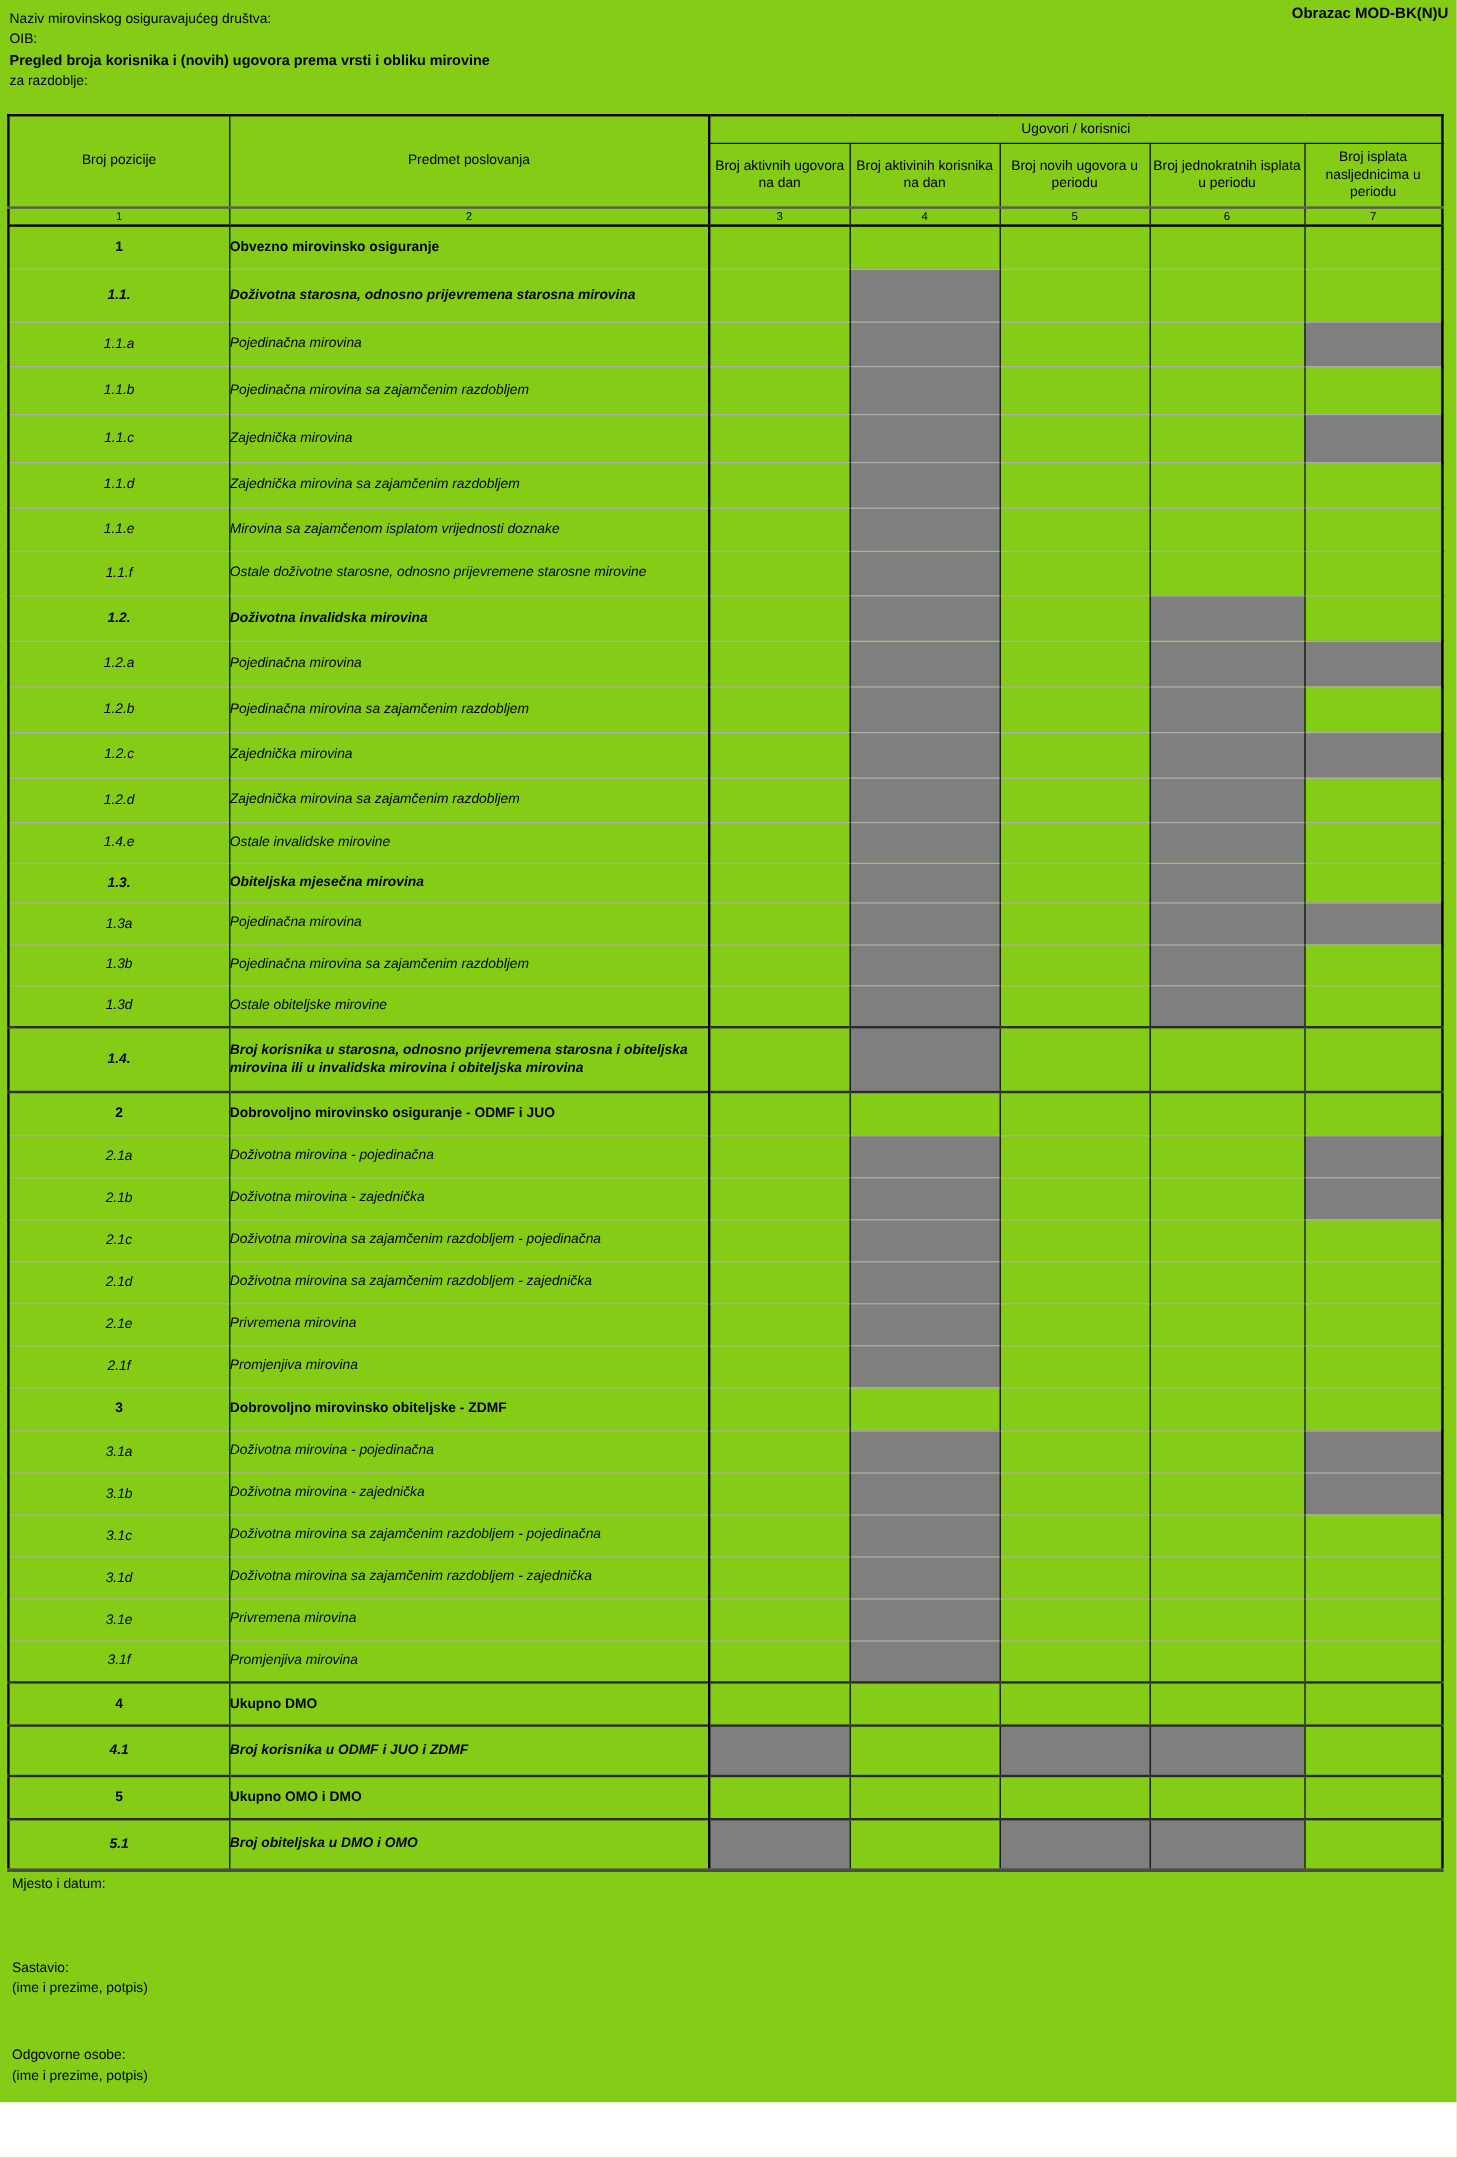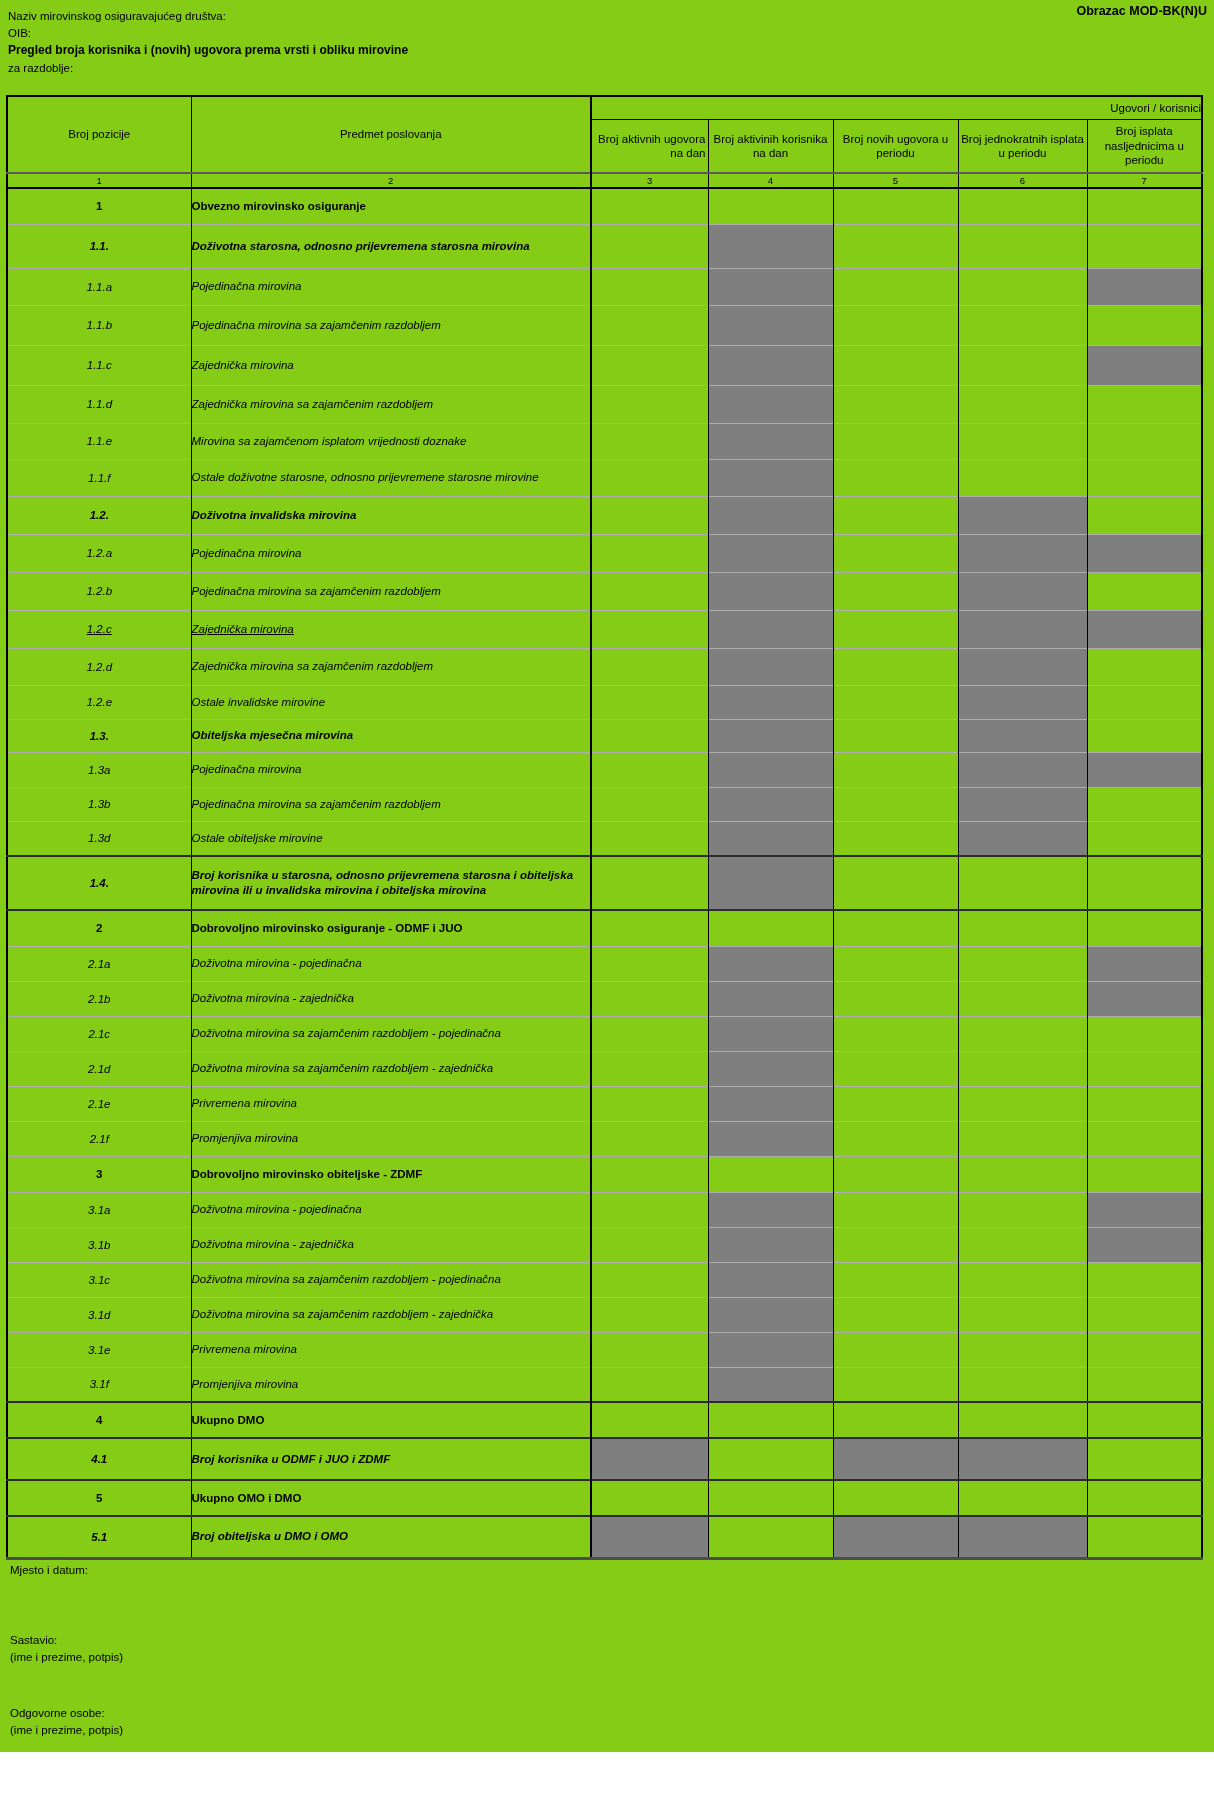--- a/index.html
+++ b/index.html
@@ -16,21 +16,21 @@
     position:absolute; left:6px; top:95px; width:1195px;
     border-collapse:collapse; table-layout:fixed;
     border:2px solid #000; border-bottom:3px solid #4c4c4c;
     font-size:11.5px;
   }
   table.main th, table.main td {
     padding:0; font-weight:normal; vertical-align:middle;
     border-left:1px solid #000;
   }
   
-  .vb { border-left:2px solid #000 !important;text-align:right; }
+  .vb { border-left:2px solid #000 !important; }
 
   thead th { text-align:center; line-height:1.25; }
   tr.grouprow th { height:22px; border-bottom:1px solid #000; font-size:11.5px; }
   tr.subhead th { height:50px; border-bottom:1px solid #000; font-size:11.5px; padding:1px 2px; }
   th.span2 { border-bottom:none; }
   tr.numrow td {
     height:13px; font-size:9.5px; text-align:center; line-height:1;
     border-top:2px solid #5a5a5a; border-bottom:2px solid #000;
   }
 
@@ -183,40 +183,40 @@
         </tr>
         <tr class="item" style="height: 38px;">
           <td class="pos">1.2.b</td>
           <td class="label">Pojedinačna mirovina sa zajamčenim razdobljem</td>
           <td class="val vb"></td>
           <td class="val" style="background: rgb(127, 127, 127);"></td>
           <td class="val"></td>
           <td class="val" style="background: rgb(127, 127, 127);"></td>
           <td class="val"></td>
         </tr>
-        <tr class="item" style="height: 38px; text-decoration: underline;">
+        <tr class="item" style="height: 38px;">
           <td class="pos">1.2.c</td>
           <td class="label">Zajednička mirovina</td>
           <td class="val vb"></td>
           <td class="val" style="background: rgb(127, 127, 127);"></td>
           <td class="val"></td>
           <td class="val" style="background: rgb(127, 127, 127);"></td>
           <td class="val" style="background: rgb(127, 127, 127);"></td>
         </tr>
         <tr class="item" style="height: 37px;">
           <td class="pos">1.2.d</td>
           <td class="label">Zajednička mirovina sa zajamčenim razdobljem</td>
           <td class="val vb"></td>
           <td class="val" style="background: rgb(127, 127, 127);"></td>
           <td class="val"></td>
           <td class="val" style="background: rgb(127, 127, 127);"></td>
           <td class="val"></td>
         </tr>
         <tr class="item" style="height: 34px;">
-          <td class="pos">1.2.e</td>
+          <td class="pos">1.4.e</td>
           <td class="label">Ostale invalidske mirovine</td>
           <td class="val vb"></td>
           <td class="val" style="background: rgb(127, 127, 127);"></td>
           <td class="val"></td>
           <td class="val" style="background: rgb(127, 127, 127);"></td>
           <td class="val"></td>
         </tr>
         <tr class="subsection" style="height: 33px;">
           <td class="pos">1.3.</td>
           <td class="label">Obiteljska mjesečna mirovina</td>

